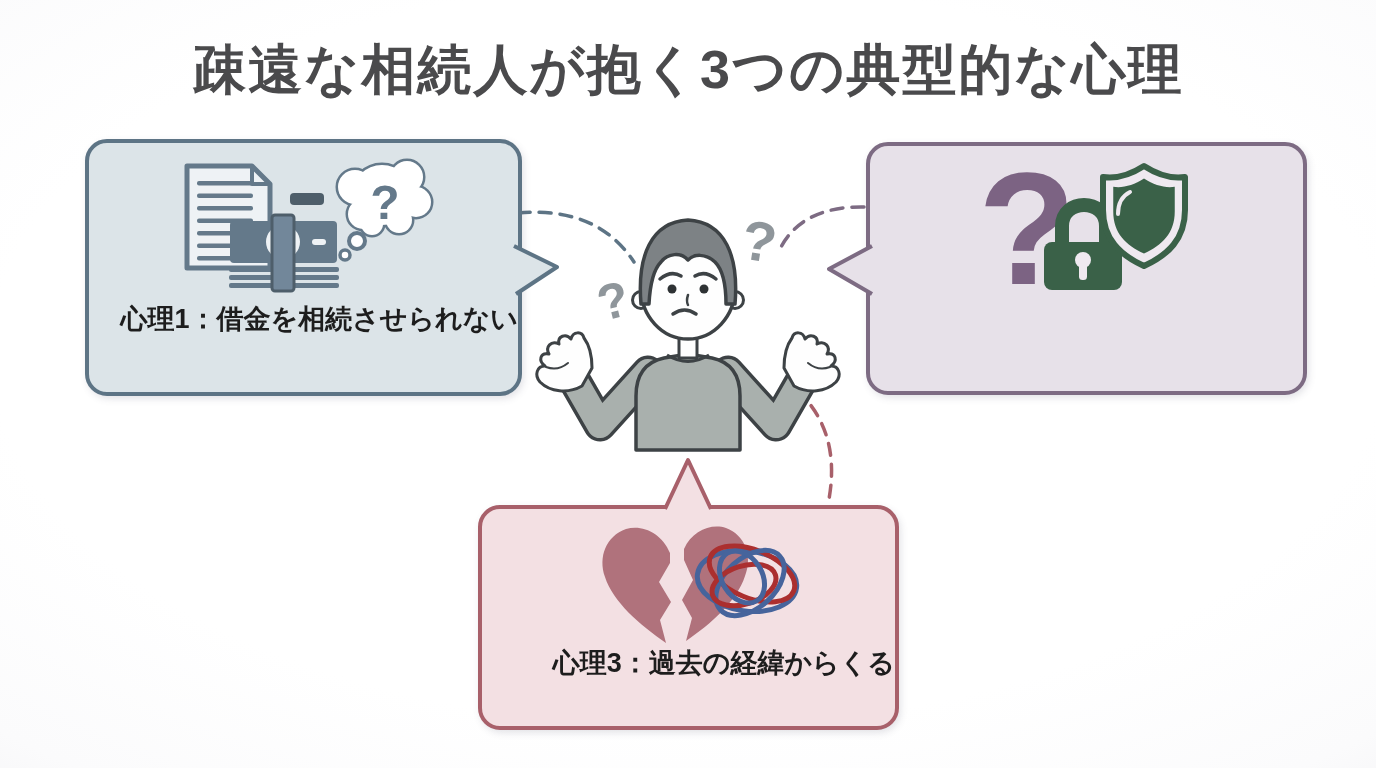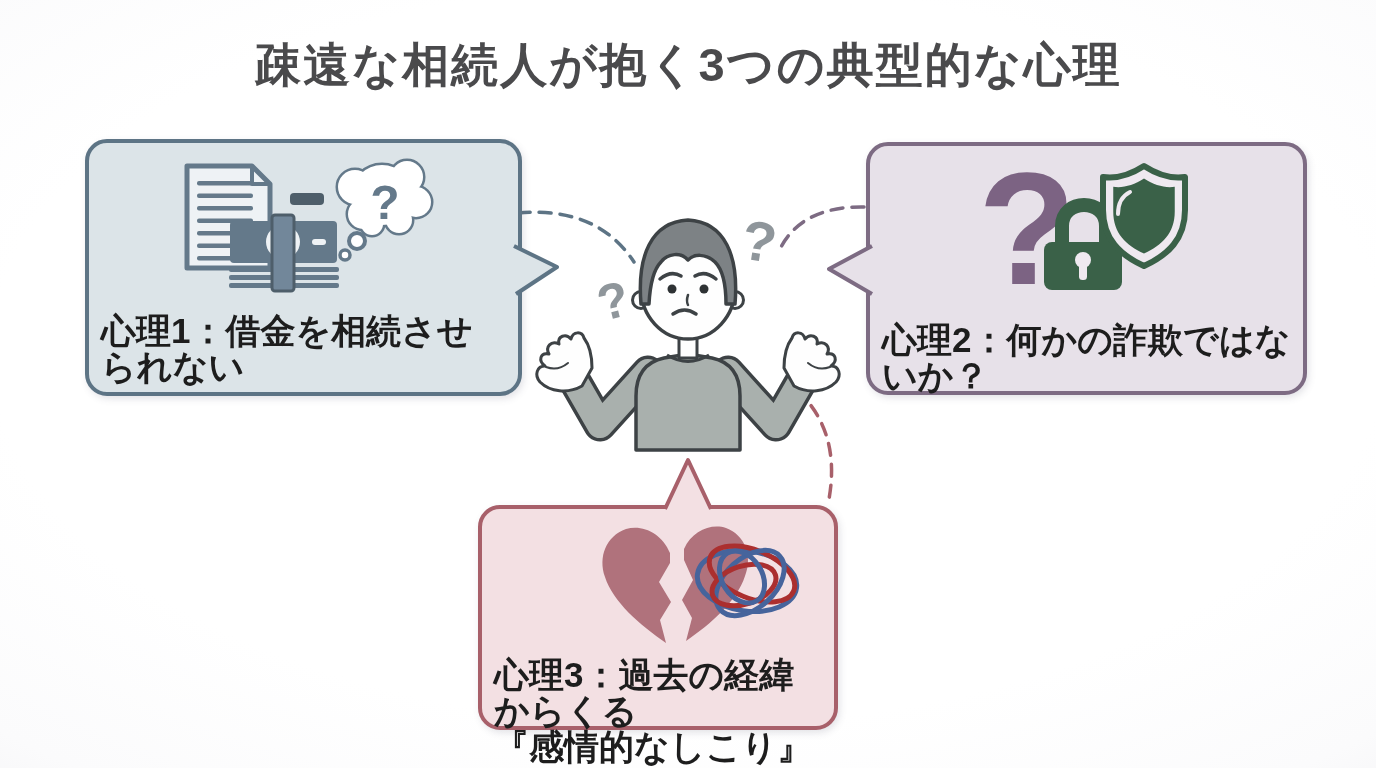--- a/index.html
+++ b/index.html
@@ -14,32 +14,32 @@
     --person-skin:#fefefe; --gray-question:#8f969b;
   }
   html,body{margin:0;padding:0;}
   body{font-family:"Liberation Sans","DejaVu Sans",sans-serif;background:#e9e9ec;}
   .canvas{
     position:relative;width:1376px;height:768px;overflow:hidden;
     background:radial-gradient(92% 88% at 50% 46%, var(--page-bg) 55%, #fbfbfc 78%, #eeeef1 100%);
   }
   .title{
     position:absolute;left:0;right:0;top:34px;margin:0;text-align:center;
-    font-size:47px;font-weight:800;letter-spacing:2px;color:var(--title-text);
+    font-size:54px;font-weight:800;letter-spacing:2px;color:var(--title-text);
   }
   .bubble{
     position:absolute;box-sizing:border-box;border:4px solid;border-radius:22px;
     box-shadow:2px 3px 7px rgba(90,90,110,0.16);
   }
   .bubble.b1{left:85px;top:139px;width:437px;height:257px;background:var(--b1-fill);border-color:var(--b1-border);}
   .bubble.b2{left:866px;top:142px;width:441px;height:253px;background:var(--b2-fill);border-color:var(--b2-border);}
-  .bubble.b3{left:478px;top:505px;width:360px;height:225px;background:var(--b3-fill);border-color:var(--b3-border);}
+  .bubble.b3{left:478px;top:505px;width:421px;height:225px;background:var(--b3-fill);border-color:var(--b3-border);}
   .btext{
-    position:absolute;left:0;right:0;margin:12px;text-align:left;
-    font-size:35px;line-height:36px;font-weight:700;color:var(--bubble-text);
+    position:absolute;left:0;right:0;margin:0;text-align:right;
+    font-size:27px;line-height:36px;font-weight:700;color:var(--bubble-text);
   }
   .b1 .btext{top:158px;}
   .b2 .btext{top:164px;}
   .b3 .btext{top:136px;}
   .bline{display:block;}
   .icons-svg{position:absolute;}
   .b1 .icons-svg{left:78px;top:14px;width:296px;height:146px;}
   .b2 .icons-svg{left:102px;top:16px;width:236px;height:136px;}
   .b3 .icons-svg{left:110px;top:10px;width:330px;height:140px;}
   .tail-svg,.connector-svg,.person-svg{position:absolute;pointer-events:none;}
@@ -134,21 +134,20 @@
         <circle cx="111" cy="98" r="8" fill="#efe9f0"></circle>
         <rect x="107" y="101" width="8" height="17" rx="3.5" fill="#efe9f0"></rect>
       </g>
       <g>
         <path d="M172,4 C186,13 200,17 213,15 L213,48 C213,77 196,93 172,104 C148,93 131,77 131,48 L131,15 C144,17 158,13 172,4 Z" fill="#efe9f0" stroke="var(--green-icon)" stroke-width="6" stroke-linejoin="round"></path>
         <path d="M172,4 C186,13 200,17 213,15 L213,48 C213,77 196,93 172,104 C148,93 131,77 131,48 L131,15 C144,17 158,13 172,4 Z" transform="translate(43,13.5) scale(0.75)" fill="var(--green-icon)"></path>
         <path d="M158,30 C150,34 146,42 146,52" fill="none" stroke="#efe9f0" stroke-width="4" stroke-linecap="round"></path>
       </g>
     </svg>
     <p class="btext">
-      <span class="bline">心理2：何かの詐欺ではないか？</span>
     </p>
   </section>
   <svg class="tail-svg" style="left:820px;top:240px;width:54px;height:60px;" viewBox="0 0 54 60">
     <polygon points="52,6 9,29 52,54" fill="var(--b2-fill)"></polygon>
     <path d="M52,6 L9,29 L52,54" fill="none" stroke="var(--b2-border)" stroke-width="4" stroke-linejoin="round"></path>
   </svg>
 
   <section class="bubble b3">
     <svg class="icons-svg" viewBox="0 0 330 140">
       <g fill="var(--rose-icon)">
@@ -158,21 +157,20 @@
       <g fill="none" stroke-width="5">
         <ellipse cx="155" cy="62" rx="50" ry="30" stroke="var(--scribble-blue)" transform="rotate(8 155 62)"></ellipse>
         <ellipse cx="160" cy="55" rx="45" ry="24" stroke="var(--scribble-red)" transform="rotate(22 160 55)"></ellipse>
         <ellipse cx="158" cy="64" rx="40" ry="25" stroke="var(--scribble-blue)" transform="rotate(-42 158 64)"></ellipse>
         <ellipse cx="152" cy="66" rx="33" ry="19" stroke="var(--scribble-red)" transform="rotate(-18 152 66)"></ellipse>
         <ellipse cx="150" cy="58" rx="28" ry="20" stroke="var(--scribble-blue)" transform="rotate(58 150 58)"></ellipse>
       </g>
     </svg>
     <p class="btext">
       <span class="bline">心理3：過去の経緯からくる</span>
-      <span class="bline">『感情的なしこり』</span>
     </p>
   </section>
   <svg class="tail-svg" style="left:655px;top:452px;width:66px;height:60px;" viewBox="0 0 66 60">
     <polygon points="10,57 33,8 56,57" fill="var(--b3-fill)"></polygon>
     <path d="M10,57 L33,8 L56,57" fill="none" stroke="var(--b3-border)" stroke-width="4" stroke-linejoin="round"></path>
   </svg>
 
   <svg class="person-svg" viewBox="0 0 360 280">
     <defs>
       <g id="armHand">

